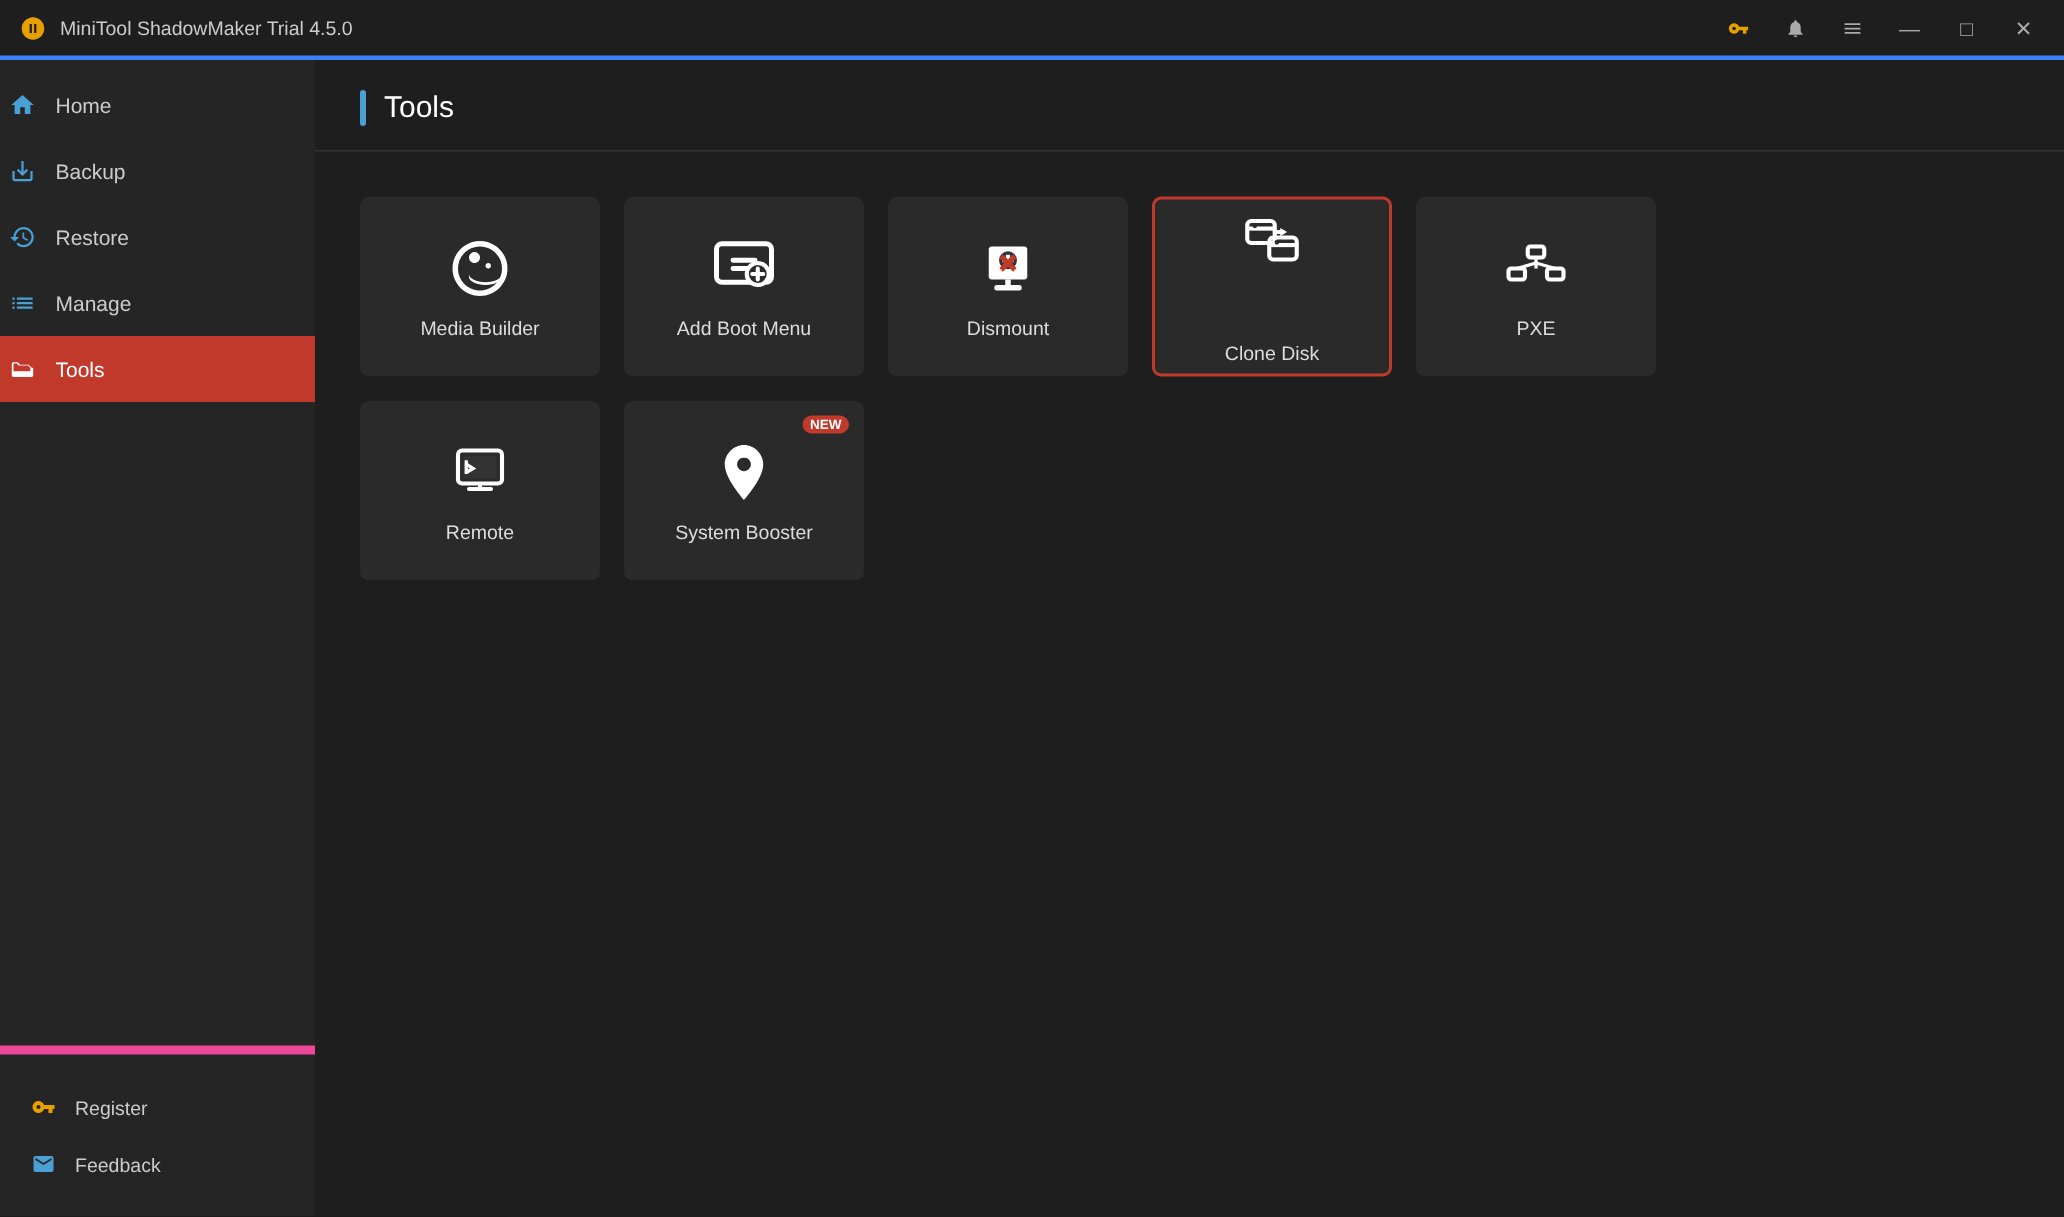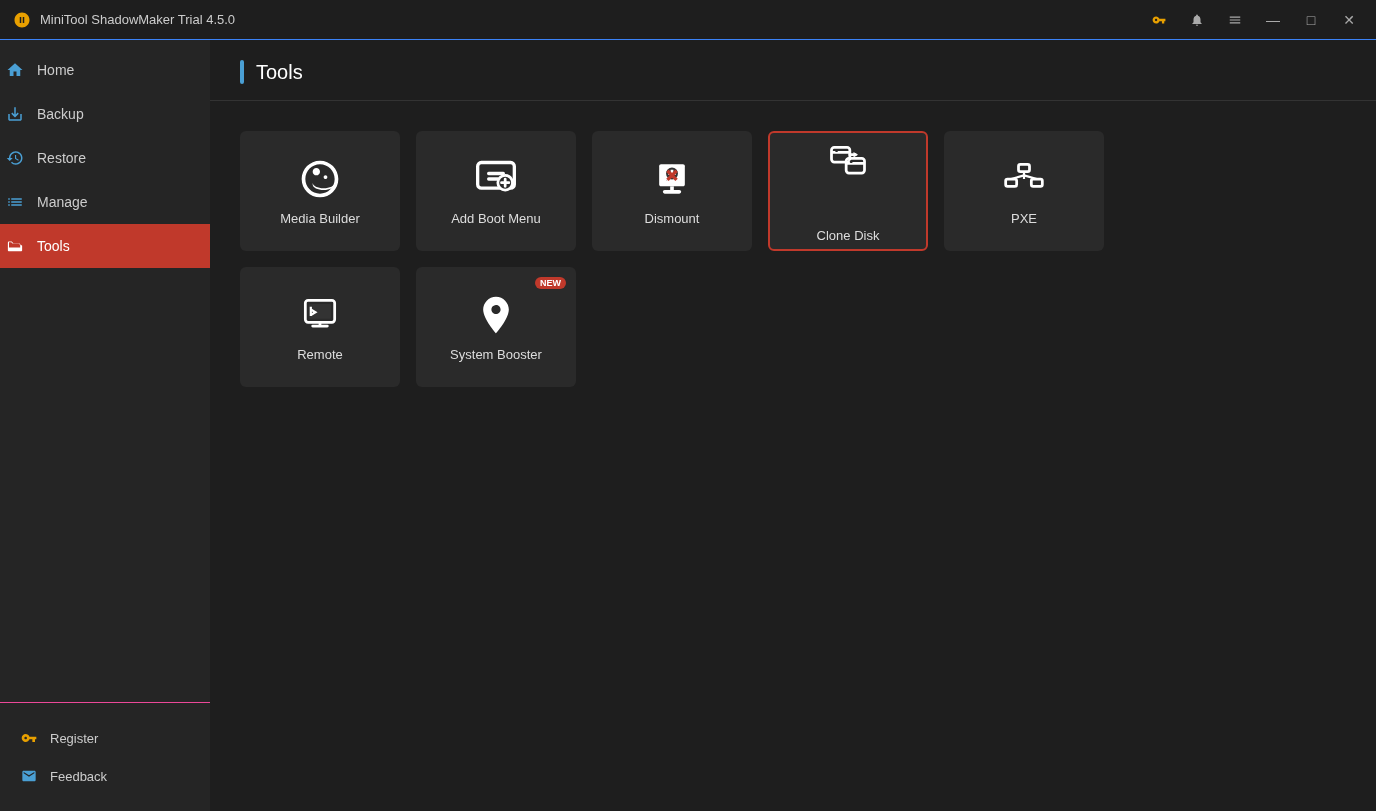--- a/index.html
+++ b/index.html
@@ -15,21 +15,21 @@
     }
 
     
     .title-bar {
       height: 40px;
       background: #1e1e1e;
       display: flex;
       align-items: center;
       padding: 0 12px;
       flex-shrink: 0;
-      border-bottom: 1px solid #3b82f6;
+      border-bottom: 3px solid #3b82f6;
     }
     .title-bar-icon {
       width: 20px;
       height: 20px;
       margin-right: 8px;
       display: flex;
       align-items: center;
       justify-content: center;
       color: #e8a000;
       font-size: 16px;
@@ -101,21 +101,21 @@
       width: 18px;
       height: 18px;
       fill: #4a9fd4;
     }
     .nav-item.active .nav-icon svg {
       fill: #fff;
     }
     .sidebar-spacer { flex: 1; }
     .sidebar-bottom {
       padding: 16px 0;
-      border-top: 1px solid #ec4899;
+      border-top: 6px solid #ec4899;
       text-align: right;
     }
     .bottom-item {
       display: flex;
       align-items: center;
       padding: 10px 20px;
       cursor: pointer;
       gap: 12px;
       font-size: 13px;
       color: #ccc;

